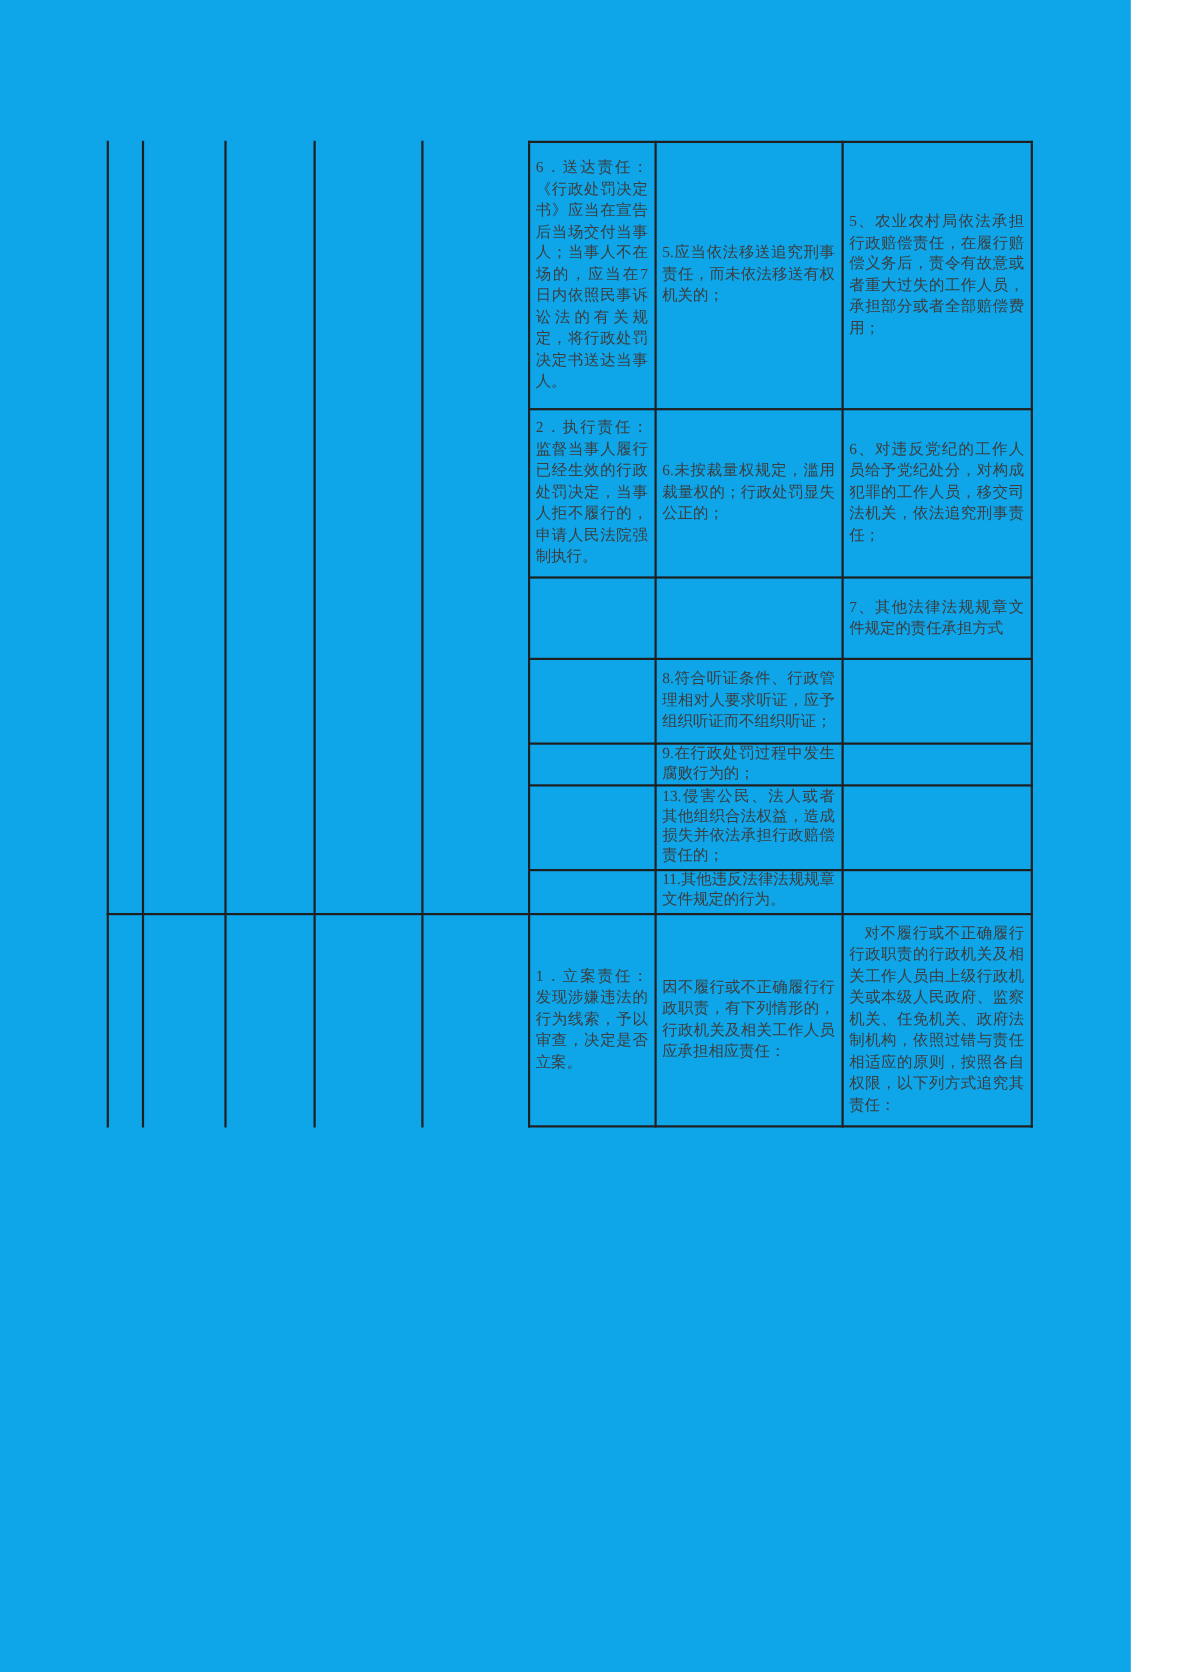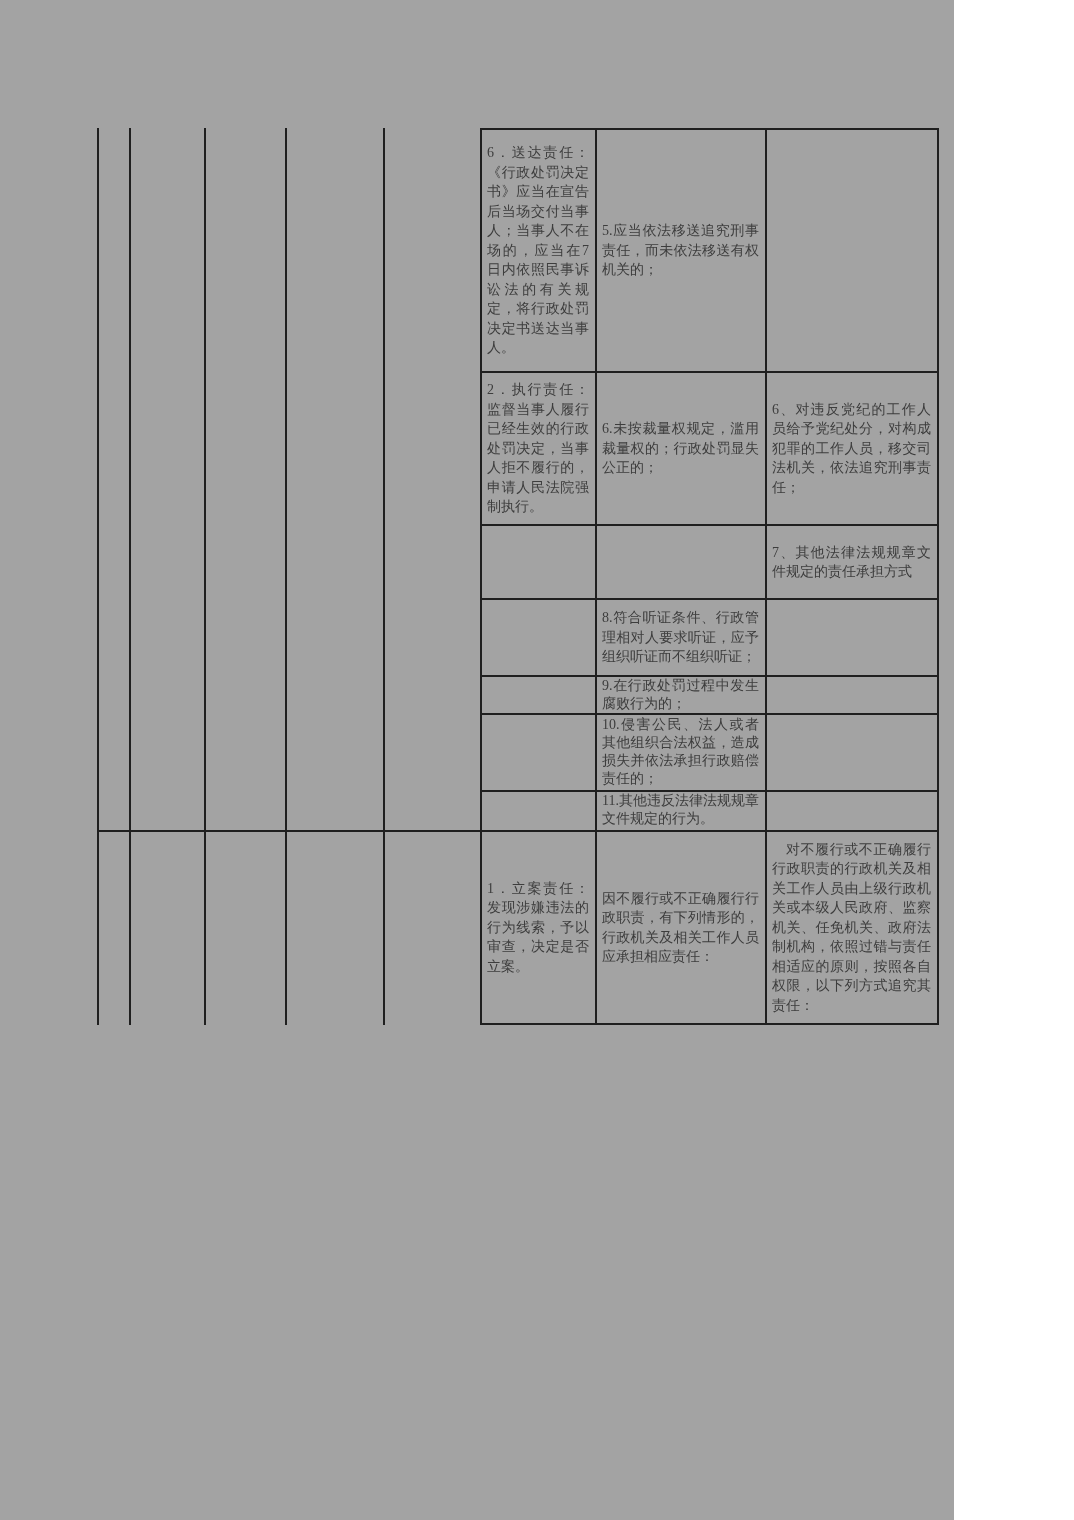--- a/index.html
+++ b/index.html
@@ -3,21 +3,21 @@
 <meta charset="utf-8">
 <style>
   html,body{margin:0;padding:0;}
   body{
     width:1074px;height:1520px;
     background:#ffffff;
     font-family:"Liberation Serif","DejaVu Serif",serif;
     position:relative;
     overflow:hidden;
   }
-  .page{position:absolute;left:0;top:0;width:954px;height:1520px;background:#a3a3a3;}
+  .page{position:absolute;left:0;top:0;width:1028px;height:1520px;background:#0ea5e9;}
   .vline{position:absolute;width:2px;background:#1f1f1f;}
   .hline{position:absolute;height:2px;background:#1f1f1f;}
   .cell{
     position:absolute;
     box-sizing:border-box;
     display:flex;
     align-items:center;
     color:#3d3d3d;
     font-size:14px;
     line-height:19.5px;
@@ -54,20 +54,23 @@
   <div class="hline" style="left:480px;top:1023px;width:459px"></div>
 
   <div class="hline" style="left:97px;top:830px;width:842px"></div>
 
   <div class="cell" style="left:482px;top:131px;width:112px;height:239px">
     <div class="txt">6．送达责任：《行政处罚决定书》应当在宣告后当场交付当事人；当事人不在场的，应当在7日内依照民事诉讼法的有关规定，将行政处罚决定书送达当事人。</div>
   </div>
   <div class="cell" style="left:597px;top:131px;width:167px;height:239px">
     <div class="txt">5.应当依法移送追究刑事责任，而未依法移送有权机关的；</div>
   </div>
+  <div class="cell" style="left:767px;top:131px;width:169px;height:239px">
+    <div class="txt">5、农业农村局依法承担行政赔偿责任，在履行赔偿义务后，责令有故意或者重大过失的工作人员，承担部分或者全部赔偿费用；</div>
+  </div>
 
   <div class="cell" style="left:482px;top:374px;width:112px;height:149px">
     <div class="txt">2．执行责任：监督当事人履行已经生效的行政处罚决定，当事人拒不履行的，申请人民法院强制执行。</div>
   </div>
   <div class="cell" style="left:597px;top:374px;width:167px;height:149px">
     <div class="txt">6.未按裁量权规定，滥用裁量权的；行政处罚显失公正的；</div>
   </div>
   <div class="cell" style="left:767px;top:374px;width:169px;height:149px">
     <div class="txt">6、对违反党纪的工作人员给予党纪处分，对构成犯罪的工作人员，移交司法机关，依法追究刑事责任；</div>
   </div>
@@ -76,21 +79,21 @@
     <div class="txt">7、其他法律法规规章文件规定的责任承担方式</div>
   </div>
 
   <div class="cell" style="left:597px;top:601px;width:167px;height:73px">
     <div class="txt">8.符合听证条件、行政管理相对人要求听证，应予组织听证而不组织听证；</div>
   </div>
   <div class="cell tight" style="left:597px;top:677px;width:167px;height:35px">
     <div class="txt">9.在行政处罚过程中发生腐败行为的；</div>
   </div>
   <div class="cell tight" style="left:597px;top:715px;width:167px;height:74px">
-    <div class="txt">10.侵害公民、法人或者其他组织合法权益，造成损失并依法承担行政赔偿责任的；</div>
+    <div class="txt">13.侵害公民、法人或者其他组织合法权益，造成损失并依法承担行政赔偿责任的；</div>
   </div>
   <div class="cell tight" style="left:597px;top:792px;width:167px;height:36px">
     <div class="txt">11.其他违反法律法规规章文件规定的行为。</div>
   </div>
 
   <div class="cell" style="left:482px;top:833px;width:112px;height:189px">
     <div class="txt">1．立案责任：发现涉嫌违法的行为线索，予以审查，决定是否立案。</div>
   </div>
   <div class="cell" style="left:597px;top:833px;width:167px;height:189px">
     <div class="txt">因不履行或不正确履行行政职责，有下列情形的，行政机关及相关工作人员应承担相应责任：</div>

